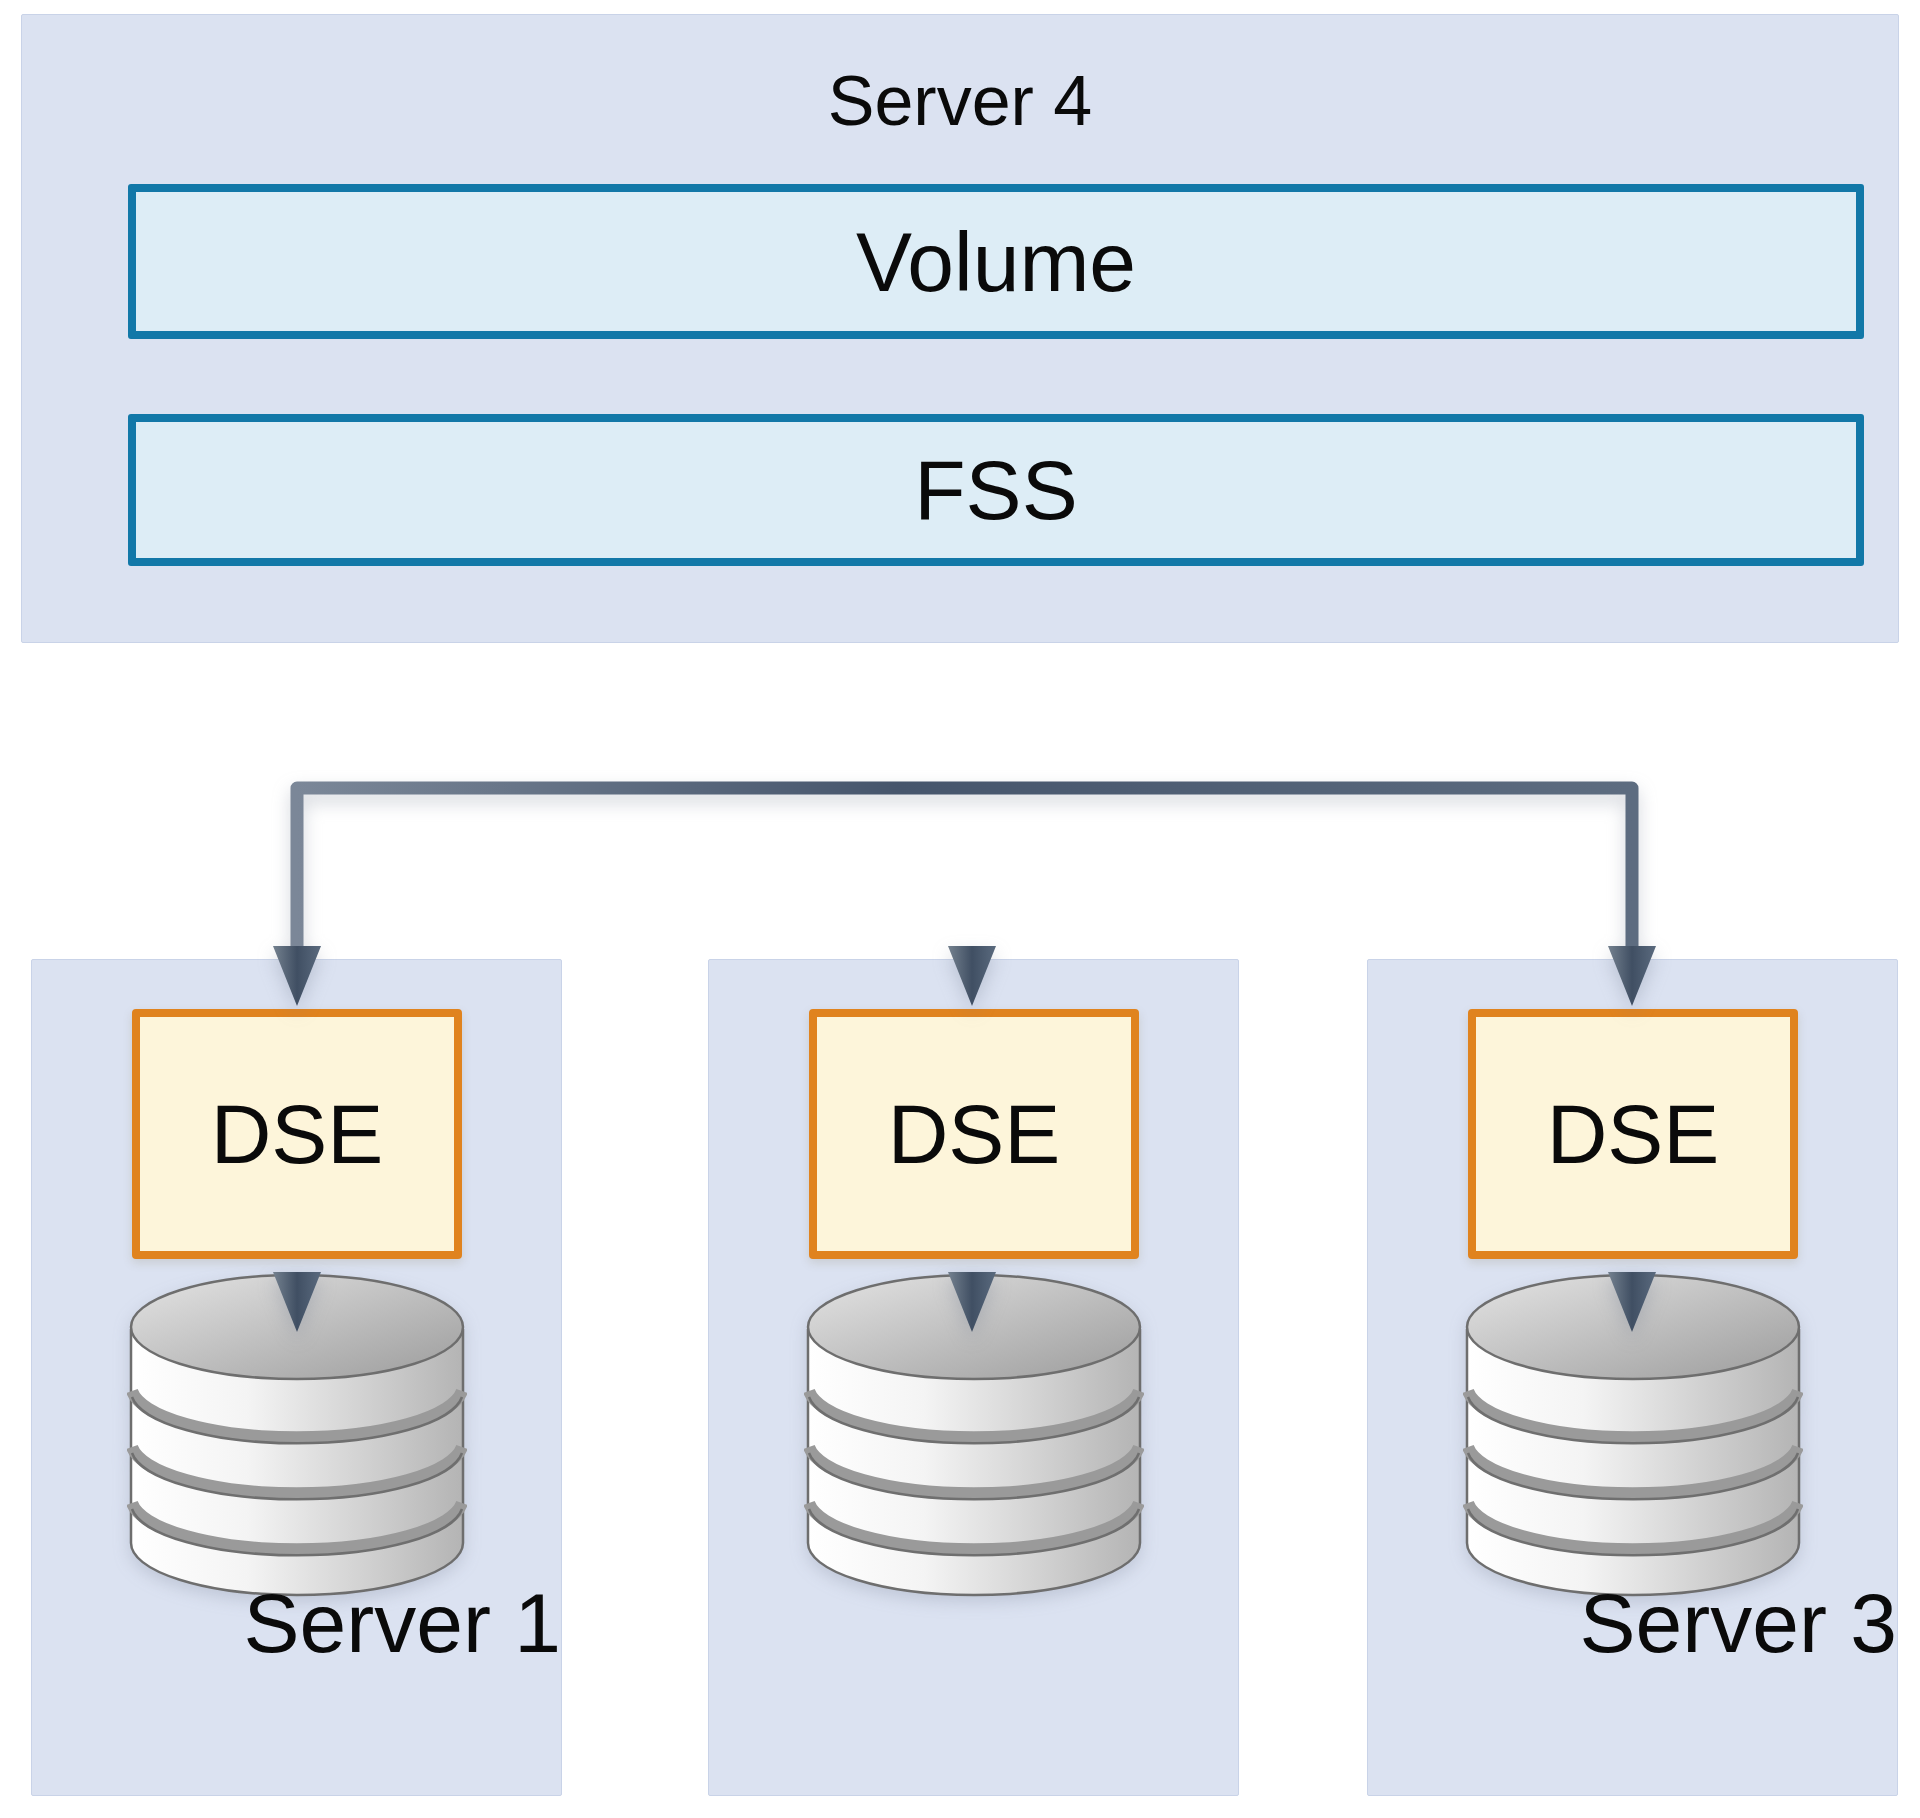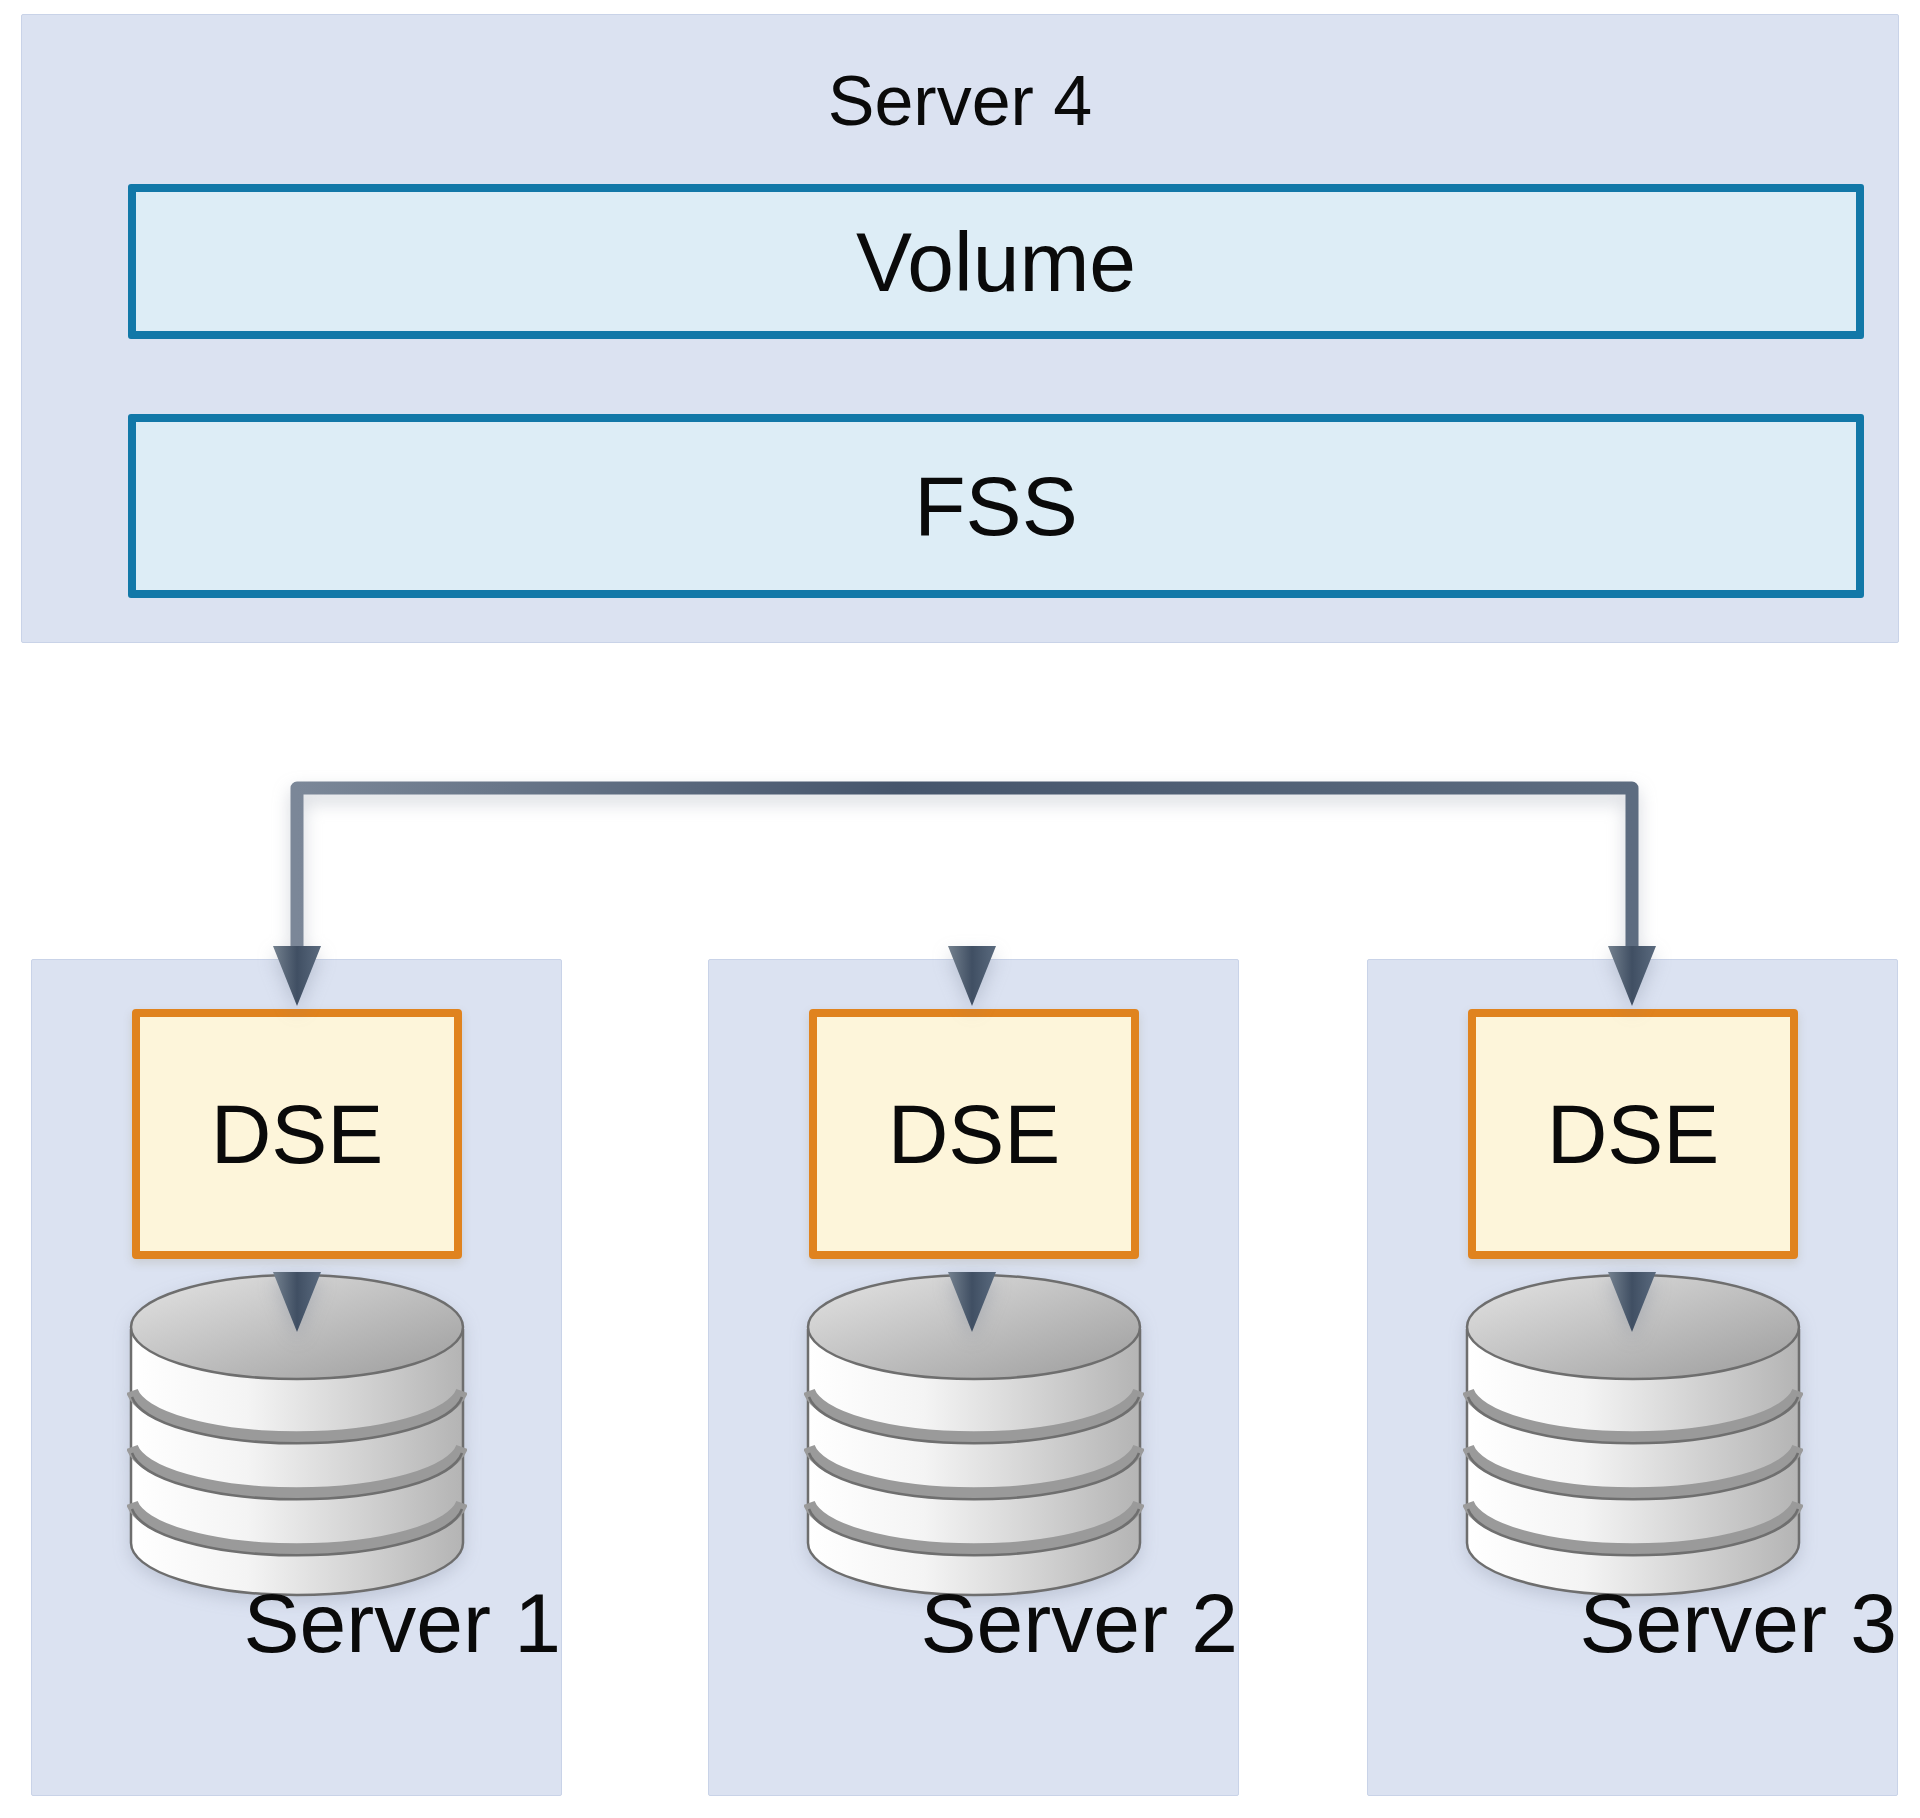--- a/index.html
+++ b/index.html
@@ -32,21 +32,21 @@
     font-size:70px;line-height:84px;
   }
   .layer{
     position:absolute;left:86px;width:1736px;
     background:var(--c-layer_fill);border:8px solid var(--c-layer_border);
     box-sizing:border-box;border-radius:3px;
     display:flex;align-items:center;justify-content:center;
     font-size:84px;line-height:84px;margin-left:20px;
   }
   .layer.volume{top:169px;height:155px;}
-  .layer.fss{top:399px;height:184px;}
+  .layer.fss{top:399px;height:152px;}
   
   .connectors{
     position:absolute;left:0;top:0;width:1920px;height:1818px;
     pointer-events:none;
     filter:drop-shadow(0 8px 9px rgba(110,120,140,0.30));
   }
   
   .server-col{
     position:absolute;top:959px;width:531px;height:837px;
     background:var(--c-panel_fill);border:1px solid var(--c-panel_border);
@@ -97,21 +97,20 @@
     <div class="server-label label">Server 1</div>
   </div>
 
   <div class="server-col c2">
     <div class="dse-box">
       <span class="label">DSE</span>
     </div>
     <svg class="cylinder" viewBox="0 0 340 330">
         <use href="#cyl-shape"></use>
       </svg>
-    <div class="server-label label">Server 2</div>
   </div>
 
   <div class="server-col c3">
     <div class="dse-box">
       <span class="label">DSE</span>
     </div>
     <svg class="cylinder" viewBox="0 0 340 330">
         <use href="#cyl-shape"></use>
       </svg>
     <div class="server-label label">Server 3</div>

